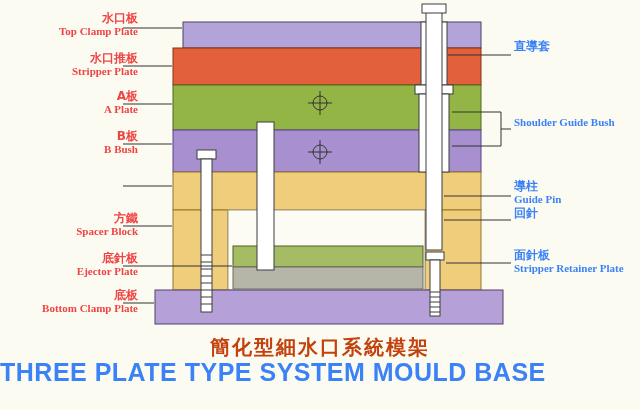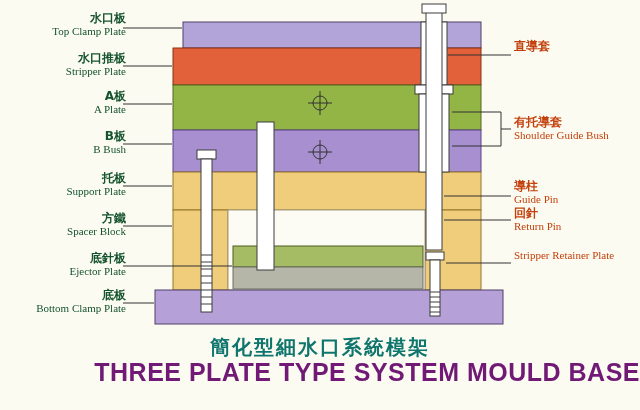--- a/index.html
+++ b/index.html
@@ -5,31 +5,31 @@
   * { margin:0; padding:0; box-sizing:border-box; }
   html,body { background:#ffffff; }
   .canvas {
     position:relative; width:640px; height:410px;
     background:#fcfbf2; overflow:hidden;
     font-family:"DejaVu Sans", sans-serif;
   }
   .diagram-svg { position:absolute; left:0; top:0; width:640px; height:410px; }
   .label { position:absolute; line-height:13px; }
   .label .zh { font-size:12px; font-weight:bold; font-family:"DejaVu Sans", sans-serif; }
-  .label .en { font-size:11px; font-weight:normal; font-family:"Liberation Serif", serif; }
-  .label-left  { left:8px;  width:118px; text-align:right; color:#14532d; }
-  .label-right { left:514px; width:124px; text-align:left;  color:#c2410c; }
+  .label .en { font-size:11px; font-weight:bold; font-family:"Liberation Serif", serif; }
+  .label-left  { left:20px;  width:118px; text-align:right; color:#ef4444; }
+  .label-right { left:514px; width:124px; text-align:left;  color:#3b82f6; }
   .title-zh {
     position:absolute; top:334px; left:0; width:100%; text-align:center;
-    font-size:20px; font-weight:bold; letter-spacing:2px; color:#0f766e;
+    font-size:20px; font-weight:bold; letter-spacing:2px; color:#c2410c;
     font-family:"DejaVu Sans", sans-serif;
   }
   .title-en {
-    position:absolute; top:358px; left:0; width:100%; text-align:right;
-    font-size:25px; font-weight:bold; letter-spacing:0.5px; color:#701a75;
+    position:absolute; top:358px; left:0; width:100%; text-align:left;
+    font-size:25px; font-weight:bold; letter-spacing:0.5px; color:#3b82f6;
     font-family:"Liberation Sans", sans-serif;
   }
 </style>
 </head>
 <body>
 
 <div class="canvas">
 
   <svg class="diagram-svg" viewBox="0 0 640 410">
 
@@ -116,52 +116,47 @@
     <div class="en">Stripper Plate</div>
   </div>
   <div class="label label-left" style="top:90px">
     <div class="zh">A板</div>
     <div class="en">A Plate</div>
   </div>
   <div class="label label-left" style="top:130px">
     <div class="zh">B板</div>
     <div class="en">B Bush</div>
   </div>
-  <div class="label label-left" style="top:172px">
-    <div class="zh">托板</div>
-    <div class="en">Support Plate</div>
-  </div>
   <div class="label label-left" style="top:212px">
     <div class="zh">方鐵</div>
     <div class="en">Spacer Block</div>
   </div>
   <div class="label label-left" style="top:252px">
     <div class="zh">底針板</div>
     <div class="en">Ejector Plate</div>
   </div>
   <div class="label label-left" style="top:289px">
     <div class="zh">底板</div>
     <div class="en">Bottom Clamp Plate</div>
   </div>
 
   <div class="label label-right" style="top:40px">
     <div class="zh">直導套</div>
   </div>
   <div class="label label-right" style="top:116px">
-    <div class="zh">有托導套</div>
     <div class="en">Shoulder Guide Bush</div>
   </div>
   <div class="label label-right" style="top:180px">
     <div class="zh">導柱</div>
     <div class="en">Guide Pin</div>
   </div>
   <div class="label label-right" style="top:207px">
     <div class="zh">回針</div>
-    <div class="en">Return Pin</div>
   </div>
   <div class="label label-right" style="top:249px">
+    <div class="zh">面針板</div>
     <div class="en">Stripper Retainer Plate</div>
   </div>
 
   <div class="title-zh">簡化型細水口系統模架</div>
   <div class="title-en">THREE PLATE TYPE SYSTEM MOULD BASE</div>
 
 </div>
 
 </body></html>

